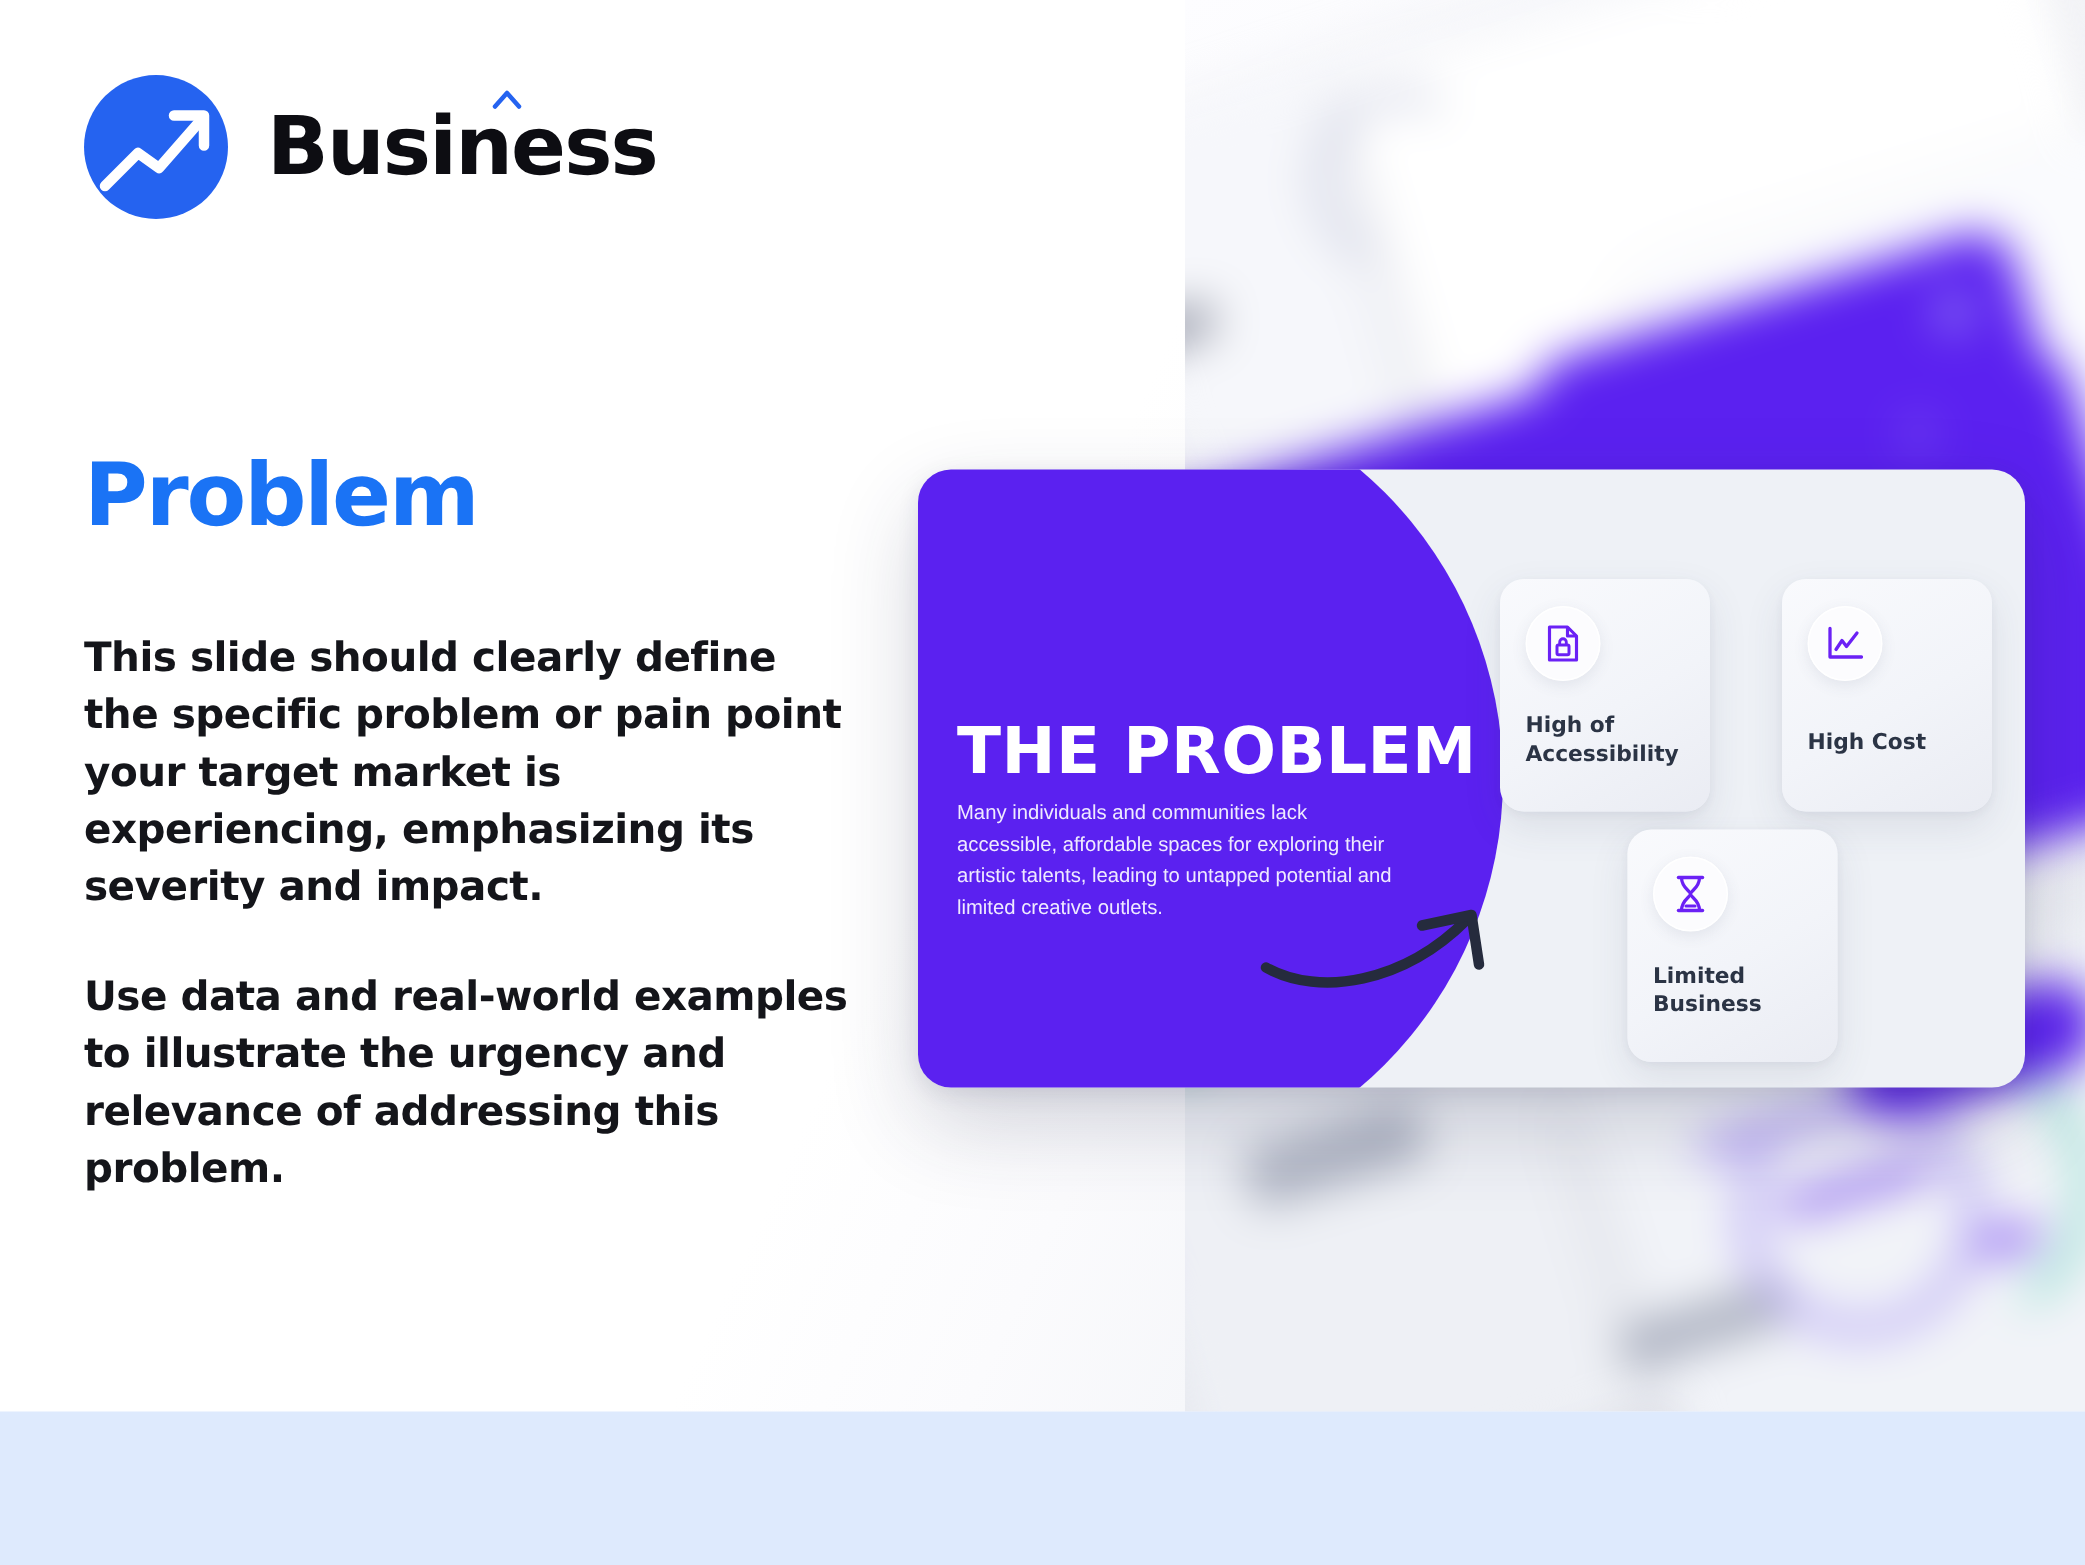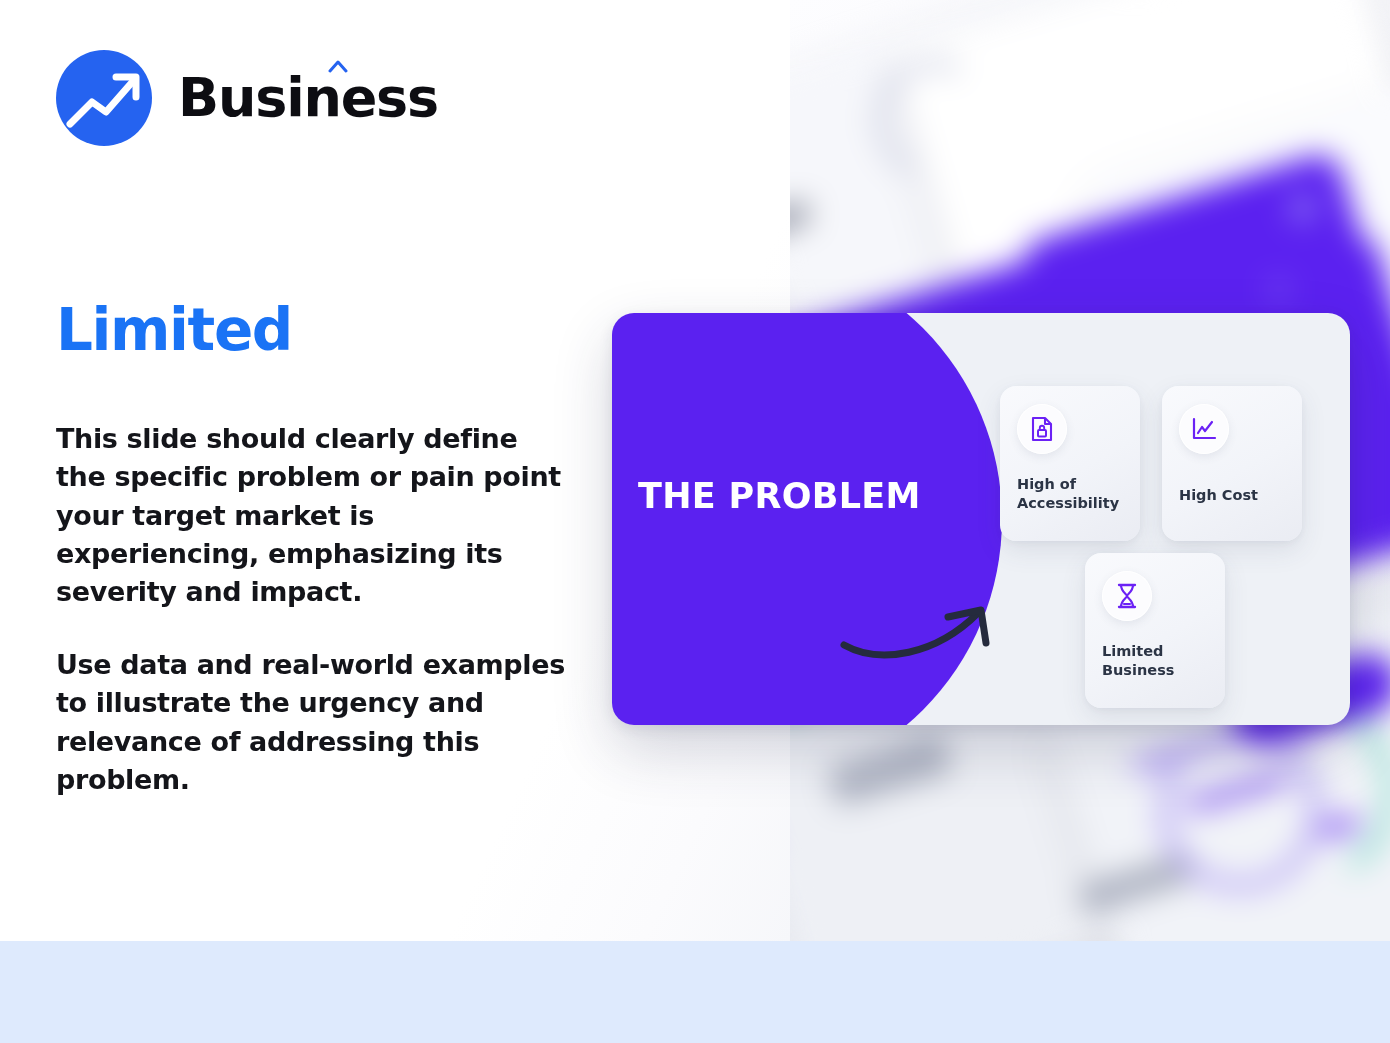--- a/index.html
+++ b/index.html
@@ -157,41 +157,41 @@
   }
   .slide-circle {
     position: absolute;
     left: -150px; top: -64px;
     width: 540px; height: 540px;
     border-radius: 50%;
     background: #5b21f0;
   }
   .slide-title {
     position: absolute; left: 26px; top: 163px;
-    color: #ffffff; font-size: 35px; font-weight: 700;
+    color: #ffffff; font-size: 43px; font-weight: 700;
     letter-spacing: .3px;
     font-family: "DejaVu Sans", sans-serif;
   }
   .slide-desc {
     position: absolute; left: 26px; top: 219px;
     width: 290px;
     color: #efeaff; font-size: 13.5px; line-height: 1.55;
     font-family: "Liberation Sans", sans-serif;
   }
   .slide-arrow { position: absolute; left: 228px; top: 280px; }
 
   
   .mini {
     position: absolute;
     background: linear-gradient(150deg, #f9fafd 0%, #f2f4f9 55%, #eaecf3 100%);
     border-radius: 16px;
     box-shadow: 0 10px 26px rgba(60,64,96,.10), 0 2px 6px rgba(60,64,96,.06);
   }
   .mini.m1 { left: 388px; top: 73px; width: 140px; height: 155px; }
-  .mini.m2 { left: 550px; top: 73px; width: 140px; height: 155px; text-decoration: underline; }
+  .mini.m2 { left: 576px; top: 73px; width: 140px; height: 155px; text-decoration: underline; }
   .mini.m3 { left: 473px; top: 240px; width: 140px; height: 155px; }
 
   .mini-icon {
     position: absolute; left: 17px; top: 18px;
     width: 50px; height: 50px; border-radius: 50%;
     background: #fcfcfe;
     box-shadow: 0 3px 10px rgba(70,74,110,.10), inset 0 0 0 1px rgba(255,255,255,.9);
     display: flex; align-items: center; justify-content: center;
   }
   .mini-label {
@@ -256,32 +256,33 @@
       <div class="logo-text">
         <div class="logo-top">
           <span>Business</span>
           <svg class="logo-hat" viewBox="0 0 20 14">
             <path d="M2 12 L10 3 L18 12" fill="none" stroke="#2563f0" stroke-width="3" stroke-linecap="round" stroke-linejoin="round"></path>
           </svg>
         </div>
       </div>
     </div>
 
-    <div class="heading">Limited</div>
+    <div class="heading">Problem</div>
 
     <div class="para p-two">Use data and real-world examples to illustrate the urgency and relevance of addressing this problem.</div>
     <div class="para p-one">This slide should clearly define the specific problem or pain point your target market is experiencing, emphasizing its severity and impact.</div>
 
   </div>
 
   <div class="slide-card">
 
     <div class="slide-circle"></div>
 
     <div class="slide-title">THE PROBLEM</div>
+    <div class="slide-desc">Many individuals and communities lack accessible, affordable spaces for exploring their artistic talents, leading to untapped potential and limited creative outlets.</div>
 
     <svg class="slide-arrow" width="160" height="70" viewBox="0 0 160 70">
       <path d="M4 52 C40 72, 96 62, 138 20" fill="none" stroke="#252b3d" stroke-width="7" stroke-linecap="round"></path>
       <path d="M108 24 L141 17 L146 50" fill="none" stroke="#252b3d" stroke-width="7" stroke-linecap="round" stroke-linejoin="round"></path>
     </svg>
 
     <div class="mini m1">
       <div class="mini-icon">
         <svg width="24" height="26" viewBox="0 0 24 26">
           <path d="M3 2 H15 L21 8 V24 H3 Z" fill="none" stroke="#6b21f5" stroke-width="2.1" stroke-linejoin="round"></path>

